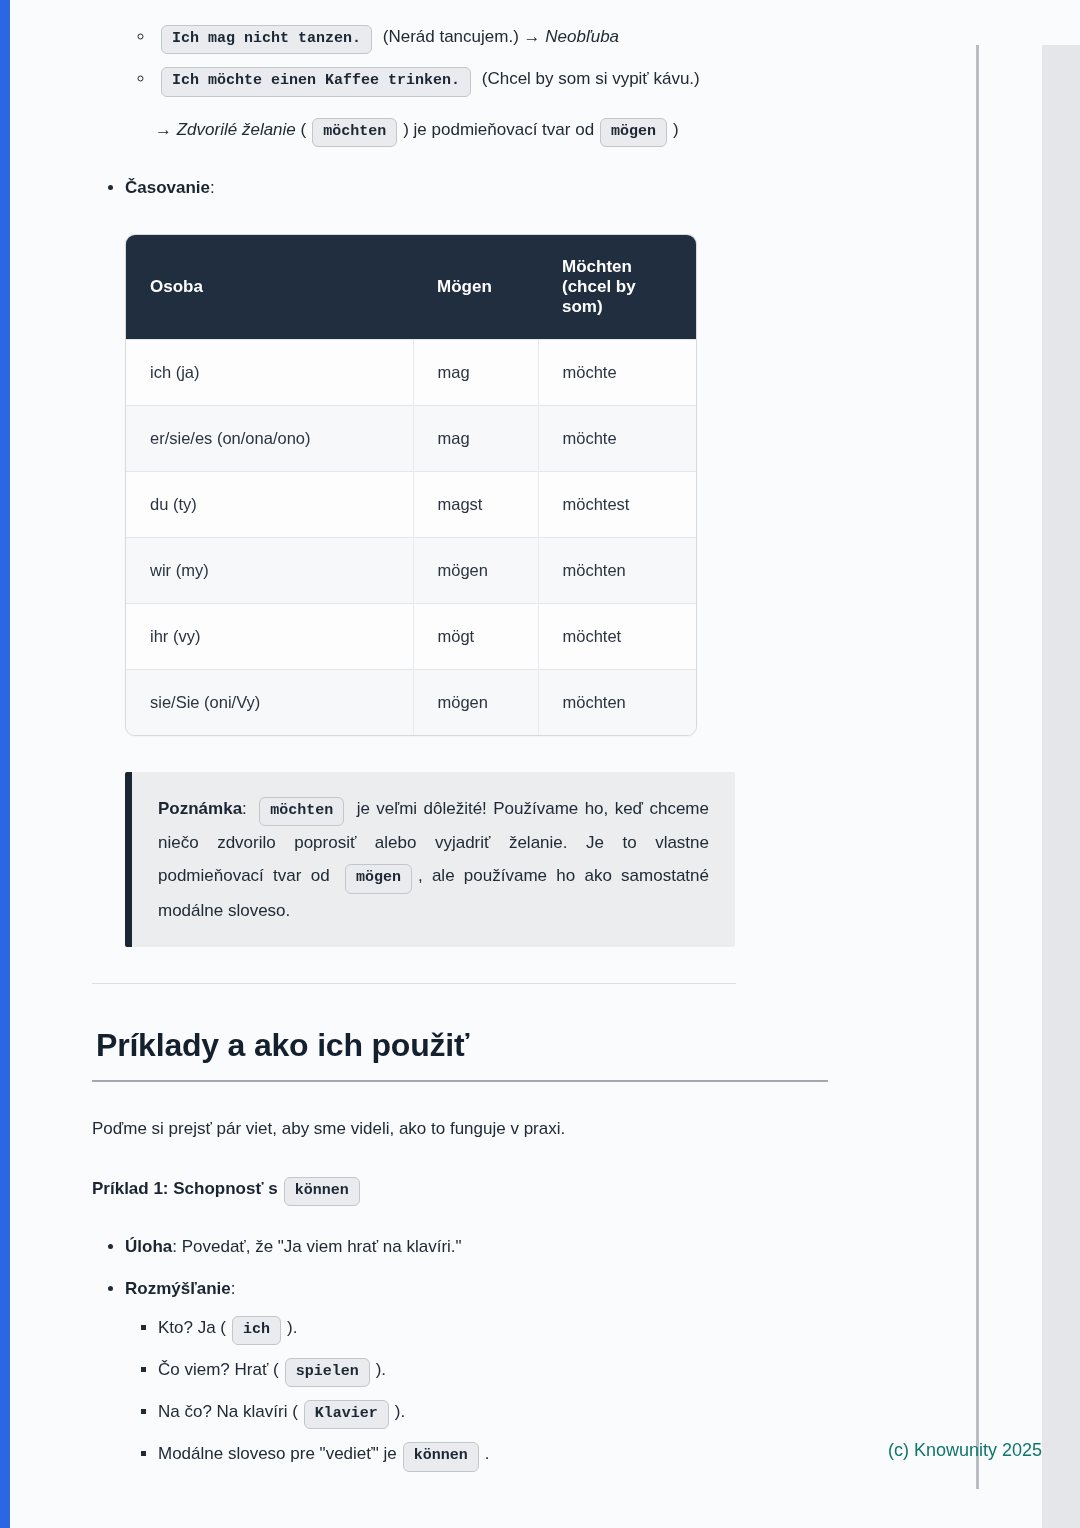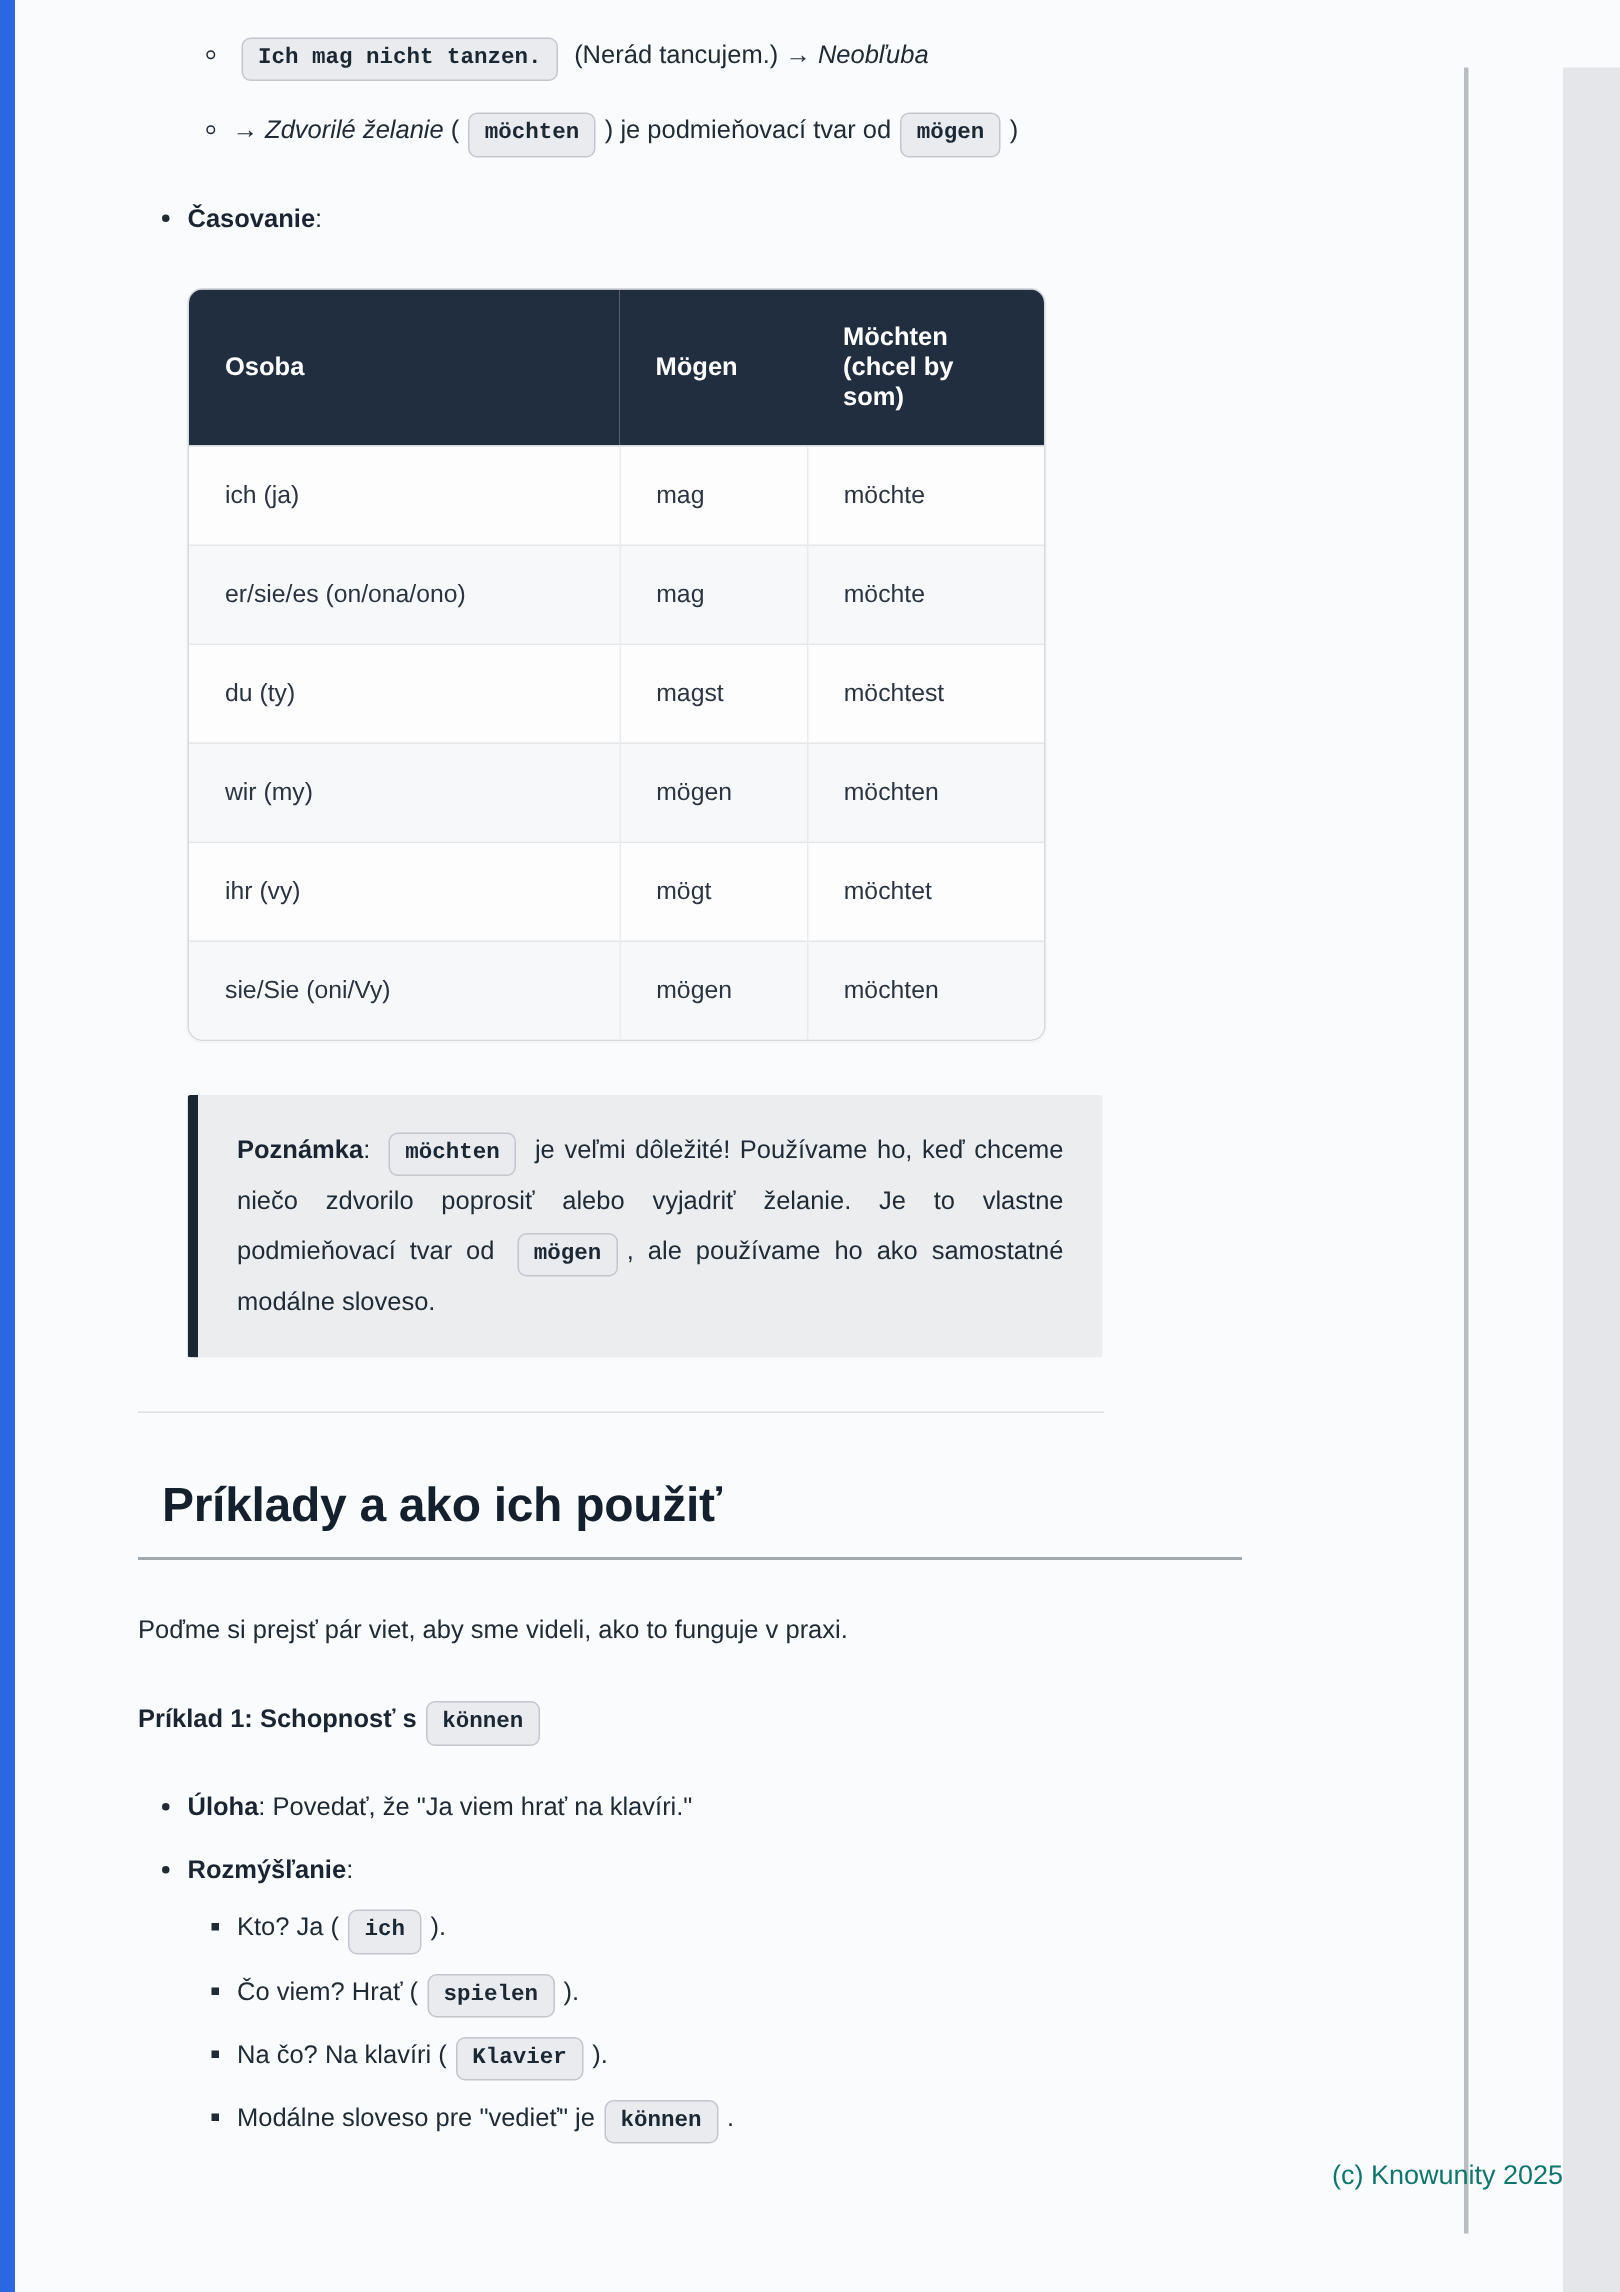--- a/index.html
+++ b/index.html
@@ -94,21 +94,21 @@
     text-align: justify;
   }
 
   .sep {
     border: none;
     border-top: 1px solid #dddfe2;
     margin: 36px 92px 0 0;
   }
 
   h1 {
-    margin: 42px 16px 0;
+    margin: 42px 4px 0;
     font-size: 32px;
     line-height: 1.2;
     font-weight: 700;
     color: #14202e;
     letter-spacing: -0.2px;
   }
   .h1-rule { height: 2px; background: #a2a8af; margin: 16px 92px 0 0; width: 736px; }
 
   .intro { margin: 34px 0 0; line-height: 1.55; }
 
@@ -143,20 +143,21 @@
 </head>
 <body>
 
 <div class="accent-strip"></div>
 
 <main class="page">
 
   <ul class="top-list">
     <li><span class="code">Ich mag nicht tanzen.</span><span> (Nerád tancujem.) → </span><em>Neobľuba</em></li>
     <li>
+      <div><span class="code">Ich möchte einen Kaffee trinken.</span><span> (Chcel by som si vypiť kávu.)</span></div>
       <div class="cont"><span>→ </span><em>Zdvorilé želanie</em><span> (</span><span class="code">möchten</span><span>) je podmieňovací tvar od</span><span class="code">mögen</span><span>)</span></div>
     </li>
   </ul>
 
   <ul class="l1 casovanie-list">
     <li><strong>Časovanie</strong><span>:</span></li>
   </ul>
 
   <div class="table-wrap">
     <table>

